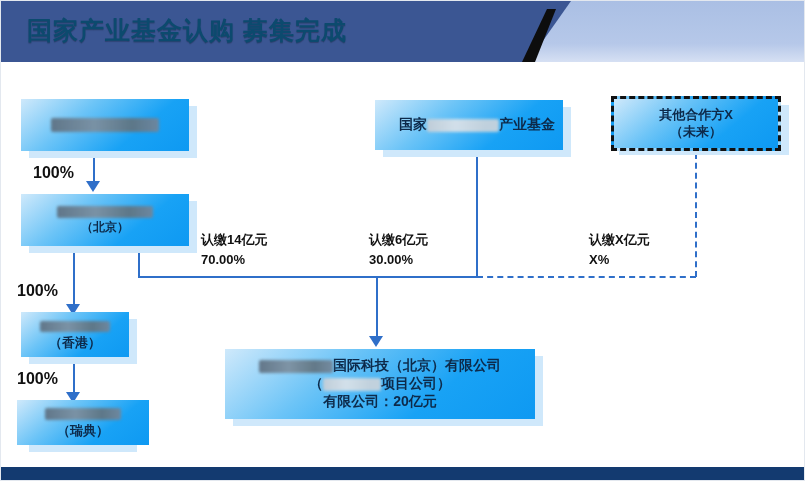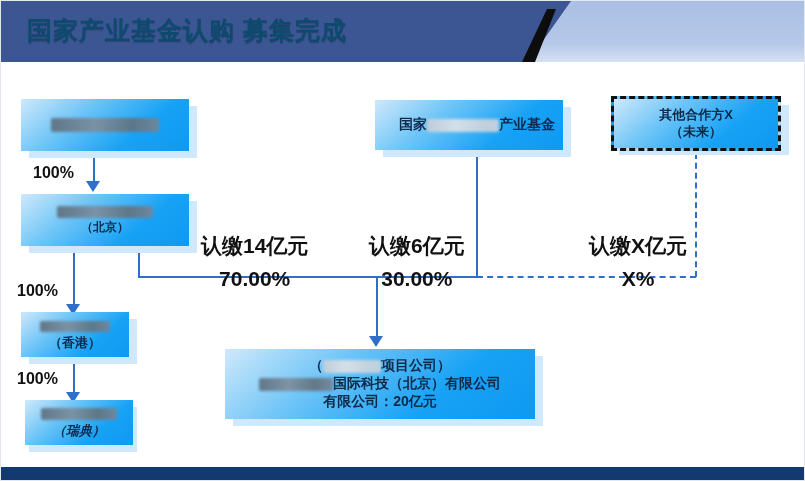--- a/index.html
+++ b/index.html
@@ -92,21 +92,21 @@
   .dash-v,.dash-h{position:absolute;z-index:2;}
   .dash-v{width:0;border-left:2px dashed #2f6fc9;}
   .dash-h{height:0;border-top:2px dashed #2f6fc9;}
 
   
   .lbl{
     position:absolute;color:#111111;font-weight:bold;
     white-space:nowrap;z-index:5;
   }
   .lbl.pct{font-size:16px;}
-  .lbl.amt{font-size:21px;line-height:1.55;text-align:center;}
+  .lbl.amt{font-size:13px;line-height:1.55;text-align:left;}
 </style>
 </head>
 <body>
 
 <div id="slide">
 
   <div class="hdr">
     <div class="hdr-light"></div>
     <div class="hdr-dark"></div>
     <div class="hdr-slash"></div>
@@ -150,21 +150,21 @@
 
   <div class="shadow" style="left:28px;top:318px;width:108px;height:45px;"></div>
   <div class="node" style="left:20px;top:311px;width:108px;height:45px;font-size:13px;">
     <span class="ln">
       <span class="redact dk" style="width:70px;height:11px;"></span>
     </span>
     <span class="ln">（香港）</span>
   </div>
 
   <div class="shadow" style="left:28px;top:406px;width:108px;height:45px;"></div>
-  <div class="node" style="left:24px;top:399px;width:108px;height:45px;font-size:13px;font-style:italic;">
+  <div class="node" style="left:16px;top:399px;width:132px;height:45px;font-size:13px;">
     <span class="ln">
       <span class="redact dk" style="width:76px;height:12px;"></span>
     </span>
     <span class="ln">（瑞典）</span>
   </div>
 
   <div class="shadow" style="left:382px;top:106px;width:188px;height:50px;"></div>
   <div class="node" style="left:374px;top:99px;width:188px;height:50px;font-size:14px;padding-left:16px;">
     <span class="ln">
       <span>国家</span><span class="redact lt" style="width:72px;height:13px;"></span><span>产业基金</span>
@@ -173,24 +173,24 @@
 
   <div class="shadow" style="left:618px;top:104px;width:170px;height:50px;"></div>
   <div class="node dashed" style="left:610px;top:95px;width:170px;height:55px;font-size:13px;">
     <span class="ln">其他合作方X</span>
     <span class="ln">（未来）</span>
   </div>
 
   <div class="shadow" style="left:232px;top:355px;width:310px;height:70px;"></div>
   <div class="node" style="left:224px;top:348px;width:310px;height:70px;font-size:14px;">
     <span class="ln">
+      <span class="redact dk" style="width:74px;height:13px;"></span><span>国际科技（北京）有限公司</span>
+    </span>
+    <span class="ln">
       <span>（</span><span class="redact lt" style="width:58px;height:13px;"></span><span>项目公司）</span>
-    </span>
-    <span class="ln">
-      <span class="redact dk" style="width:74px;height:13px;"></span><span>国际科技（北京）有限公司</span>
     </span>
     <span class="ln">有限公司：20亿元</span>
   </div>
 
   <div class="lbl pct" style="left:32px;top:163px;">100%</div>
   <div class="lbl pct" style="left:16px;top:281px;">100%</div>
   <div class="lbl pct" style="left:16px;top:369px;">100%</div>
 
   <div class="lbl amt" style="left:200px;top:229px;">
     <div>认缴14亿元</div>

